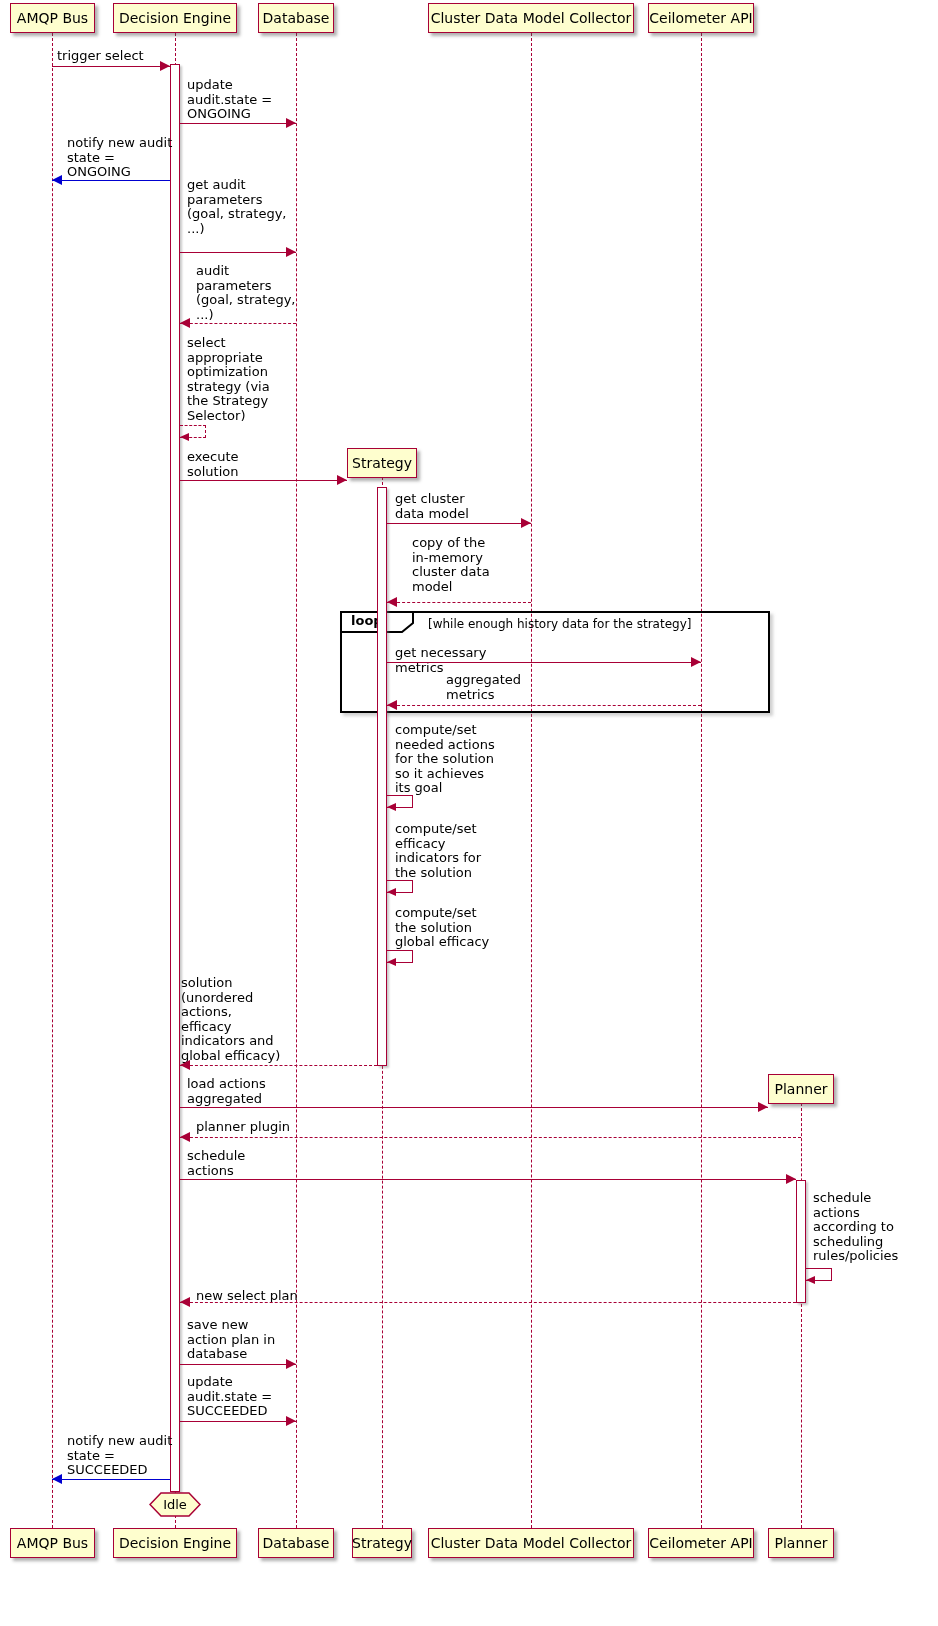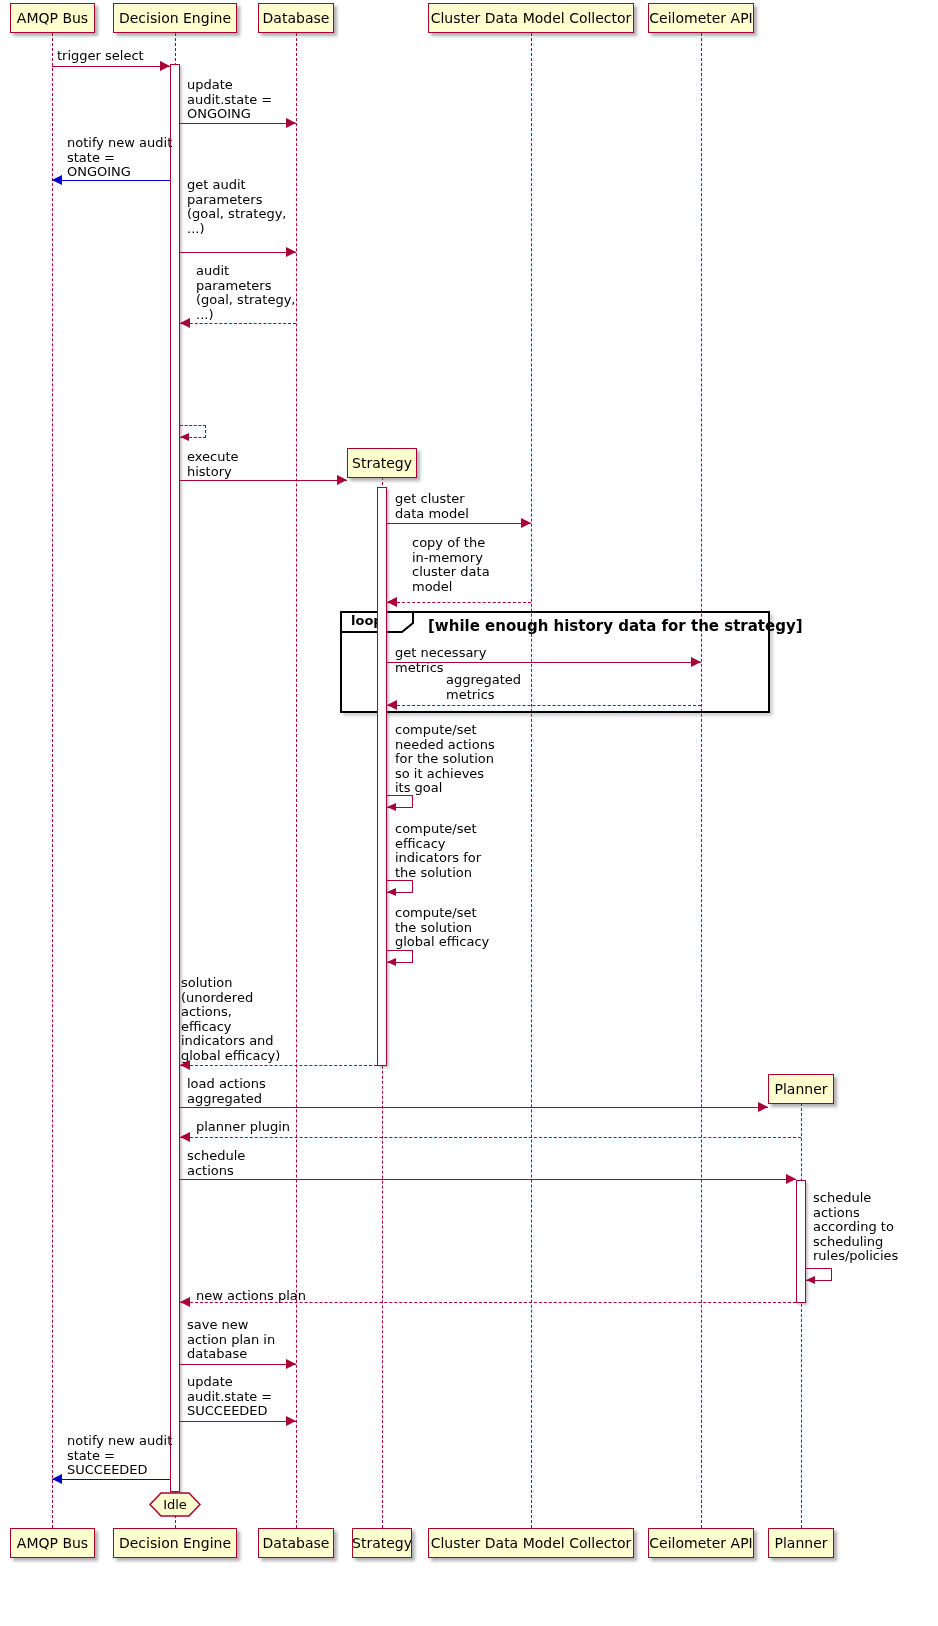--- a/index.html
+++ b/index.html
@@ -33,21 +33,21 @@
     border:1px solid #A80036; border-left:none;
   }
   .self.ret { border-style:dashed; border-left:none; }
   .sah { position:absolute; width:0; height:0;
     border-top:4px solid transparent; border-bottom:4px solid transparent;
     border-right:9px solid #A80036; }
   .frame { position:absolute; border:2px solid #000; box-sizing:border-box;
     box-shadow:3px 3px 3px rgba(120,120,120,.35); }
   .frame-tag { position:absolute; left:-2px; top:-2px; }
   .frame-tag-label { position:absolute; left:11px; top:2px; font-size:13px; font-weight:bold; color:#000; }
-  .frame-cond { position:absolute; font-size:15px; font-weight:bold; color:#000; white-space:nowrap;text-align:right; }
+  .frame-cond { position:absolute; font-size:12px; font-weight:normal; color:#000; white-space:nowrap;text-align:right; }
   .hex-wrap { position:absolute; }
   .hex-label { position:absolute; left:0; top:0; width:100%; height:100%;
     display:flex; align-items:center; justify-content:center; font-size:13px; color:#000; }
 </style>
 </head>
 <body>
 
 <div class="canvas">
 
   <div class="lifeline" style="left:52px; top:33px; height:1495px;"></div>
@@ -118,25 +118,31 @@
   <div class="arr" style="left:180px; top:252px; width:116px;"></div>
   <div class="ah r" style="left:286px; top:247px;"></div>
 
   <div class="lbl" style="left:196px; top:264px;">audit
 parameters
 (goal, strategy,
 ...)</div>
   <div class="arr ret" style="left:180px; top:323px; width:116px;"></div>
   <div class="ah l" style="left:180px; top:318px;"></div>
 
+  <div class="lbl" style="left:187px; top:336px;">select
+appropriate
+optimization
+strategy (via
+the Strategy
+Selector)</div>
   <div class="self ret" style="left:180px; top:425px;"></div>
   <div class="sah" style="left:180px; top:433px;"></div>
 
   <div class="lbl" style="left:187px; top:450px;">execute
-history</div>
+solution</div>
   <div class="arr" style="left:180px; top:480px; width:167px;"></div>
   <div class="ah r" style="left:337px; top:475px;"></div>
 
   <div class="lbl" style="left:395px; top:492px;">get cluster
 data model</div>
   <div class="arr" style="left:387px; top:523px; width:144px;"></div>
   <div class="ah r" style="left:521px; top:518px;"></div>
 
   <div class="lbl" style="left:404px; top:536px;margin-left:8px;">copy of the
 in-memory
@@ -200,21 +206,21 @@
   <div class="ah r" style="left:786px; top:1174px;"></div>
 
   <div class="lbl" style="left:813px; top:1191px;">schedule
 actions
 according to
 scheduling
 rules/policies</div>
   <div class="self" style="left:806px; top:1268px;"></div>
   <div class="sah" style="left:806px; top:1276px;"></div>
 
-  <div class="lbl" style="left:196px; top:1289px;">new actions plan</div>
+  <div class="lbl" style="left:196px; top:1289px;">new select plan</div>
   <div class="arr ret" style="left:180px; top:1302px; width:616px;"></div>
   <div class="ah l" style="left:180px; top:1297px;"></div>
 
   <div class="lbl" style="left:187px; top:1318px;">save new
 action plan in
 database</div>
   <div class="arr" style="left:180px; top:1364px; width:116px;"></div>
   <div class="ah r" style="left:286px; top:1359px;"></div>
 
   <div class="lbl" style="left:187px; top:1375px;">update

